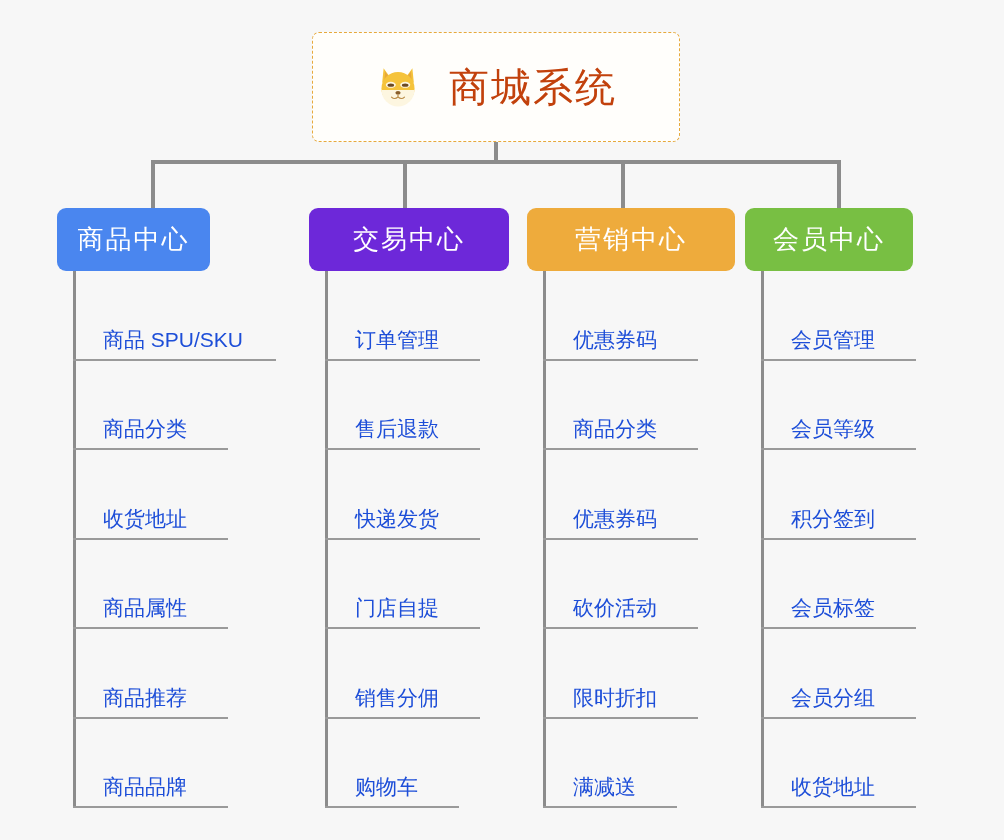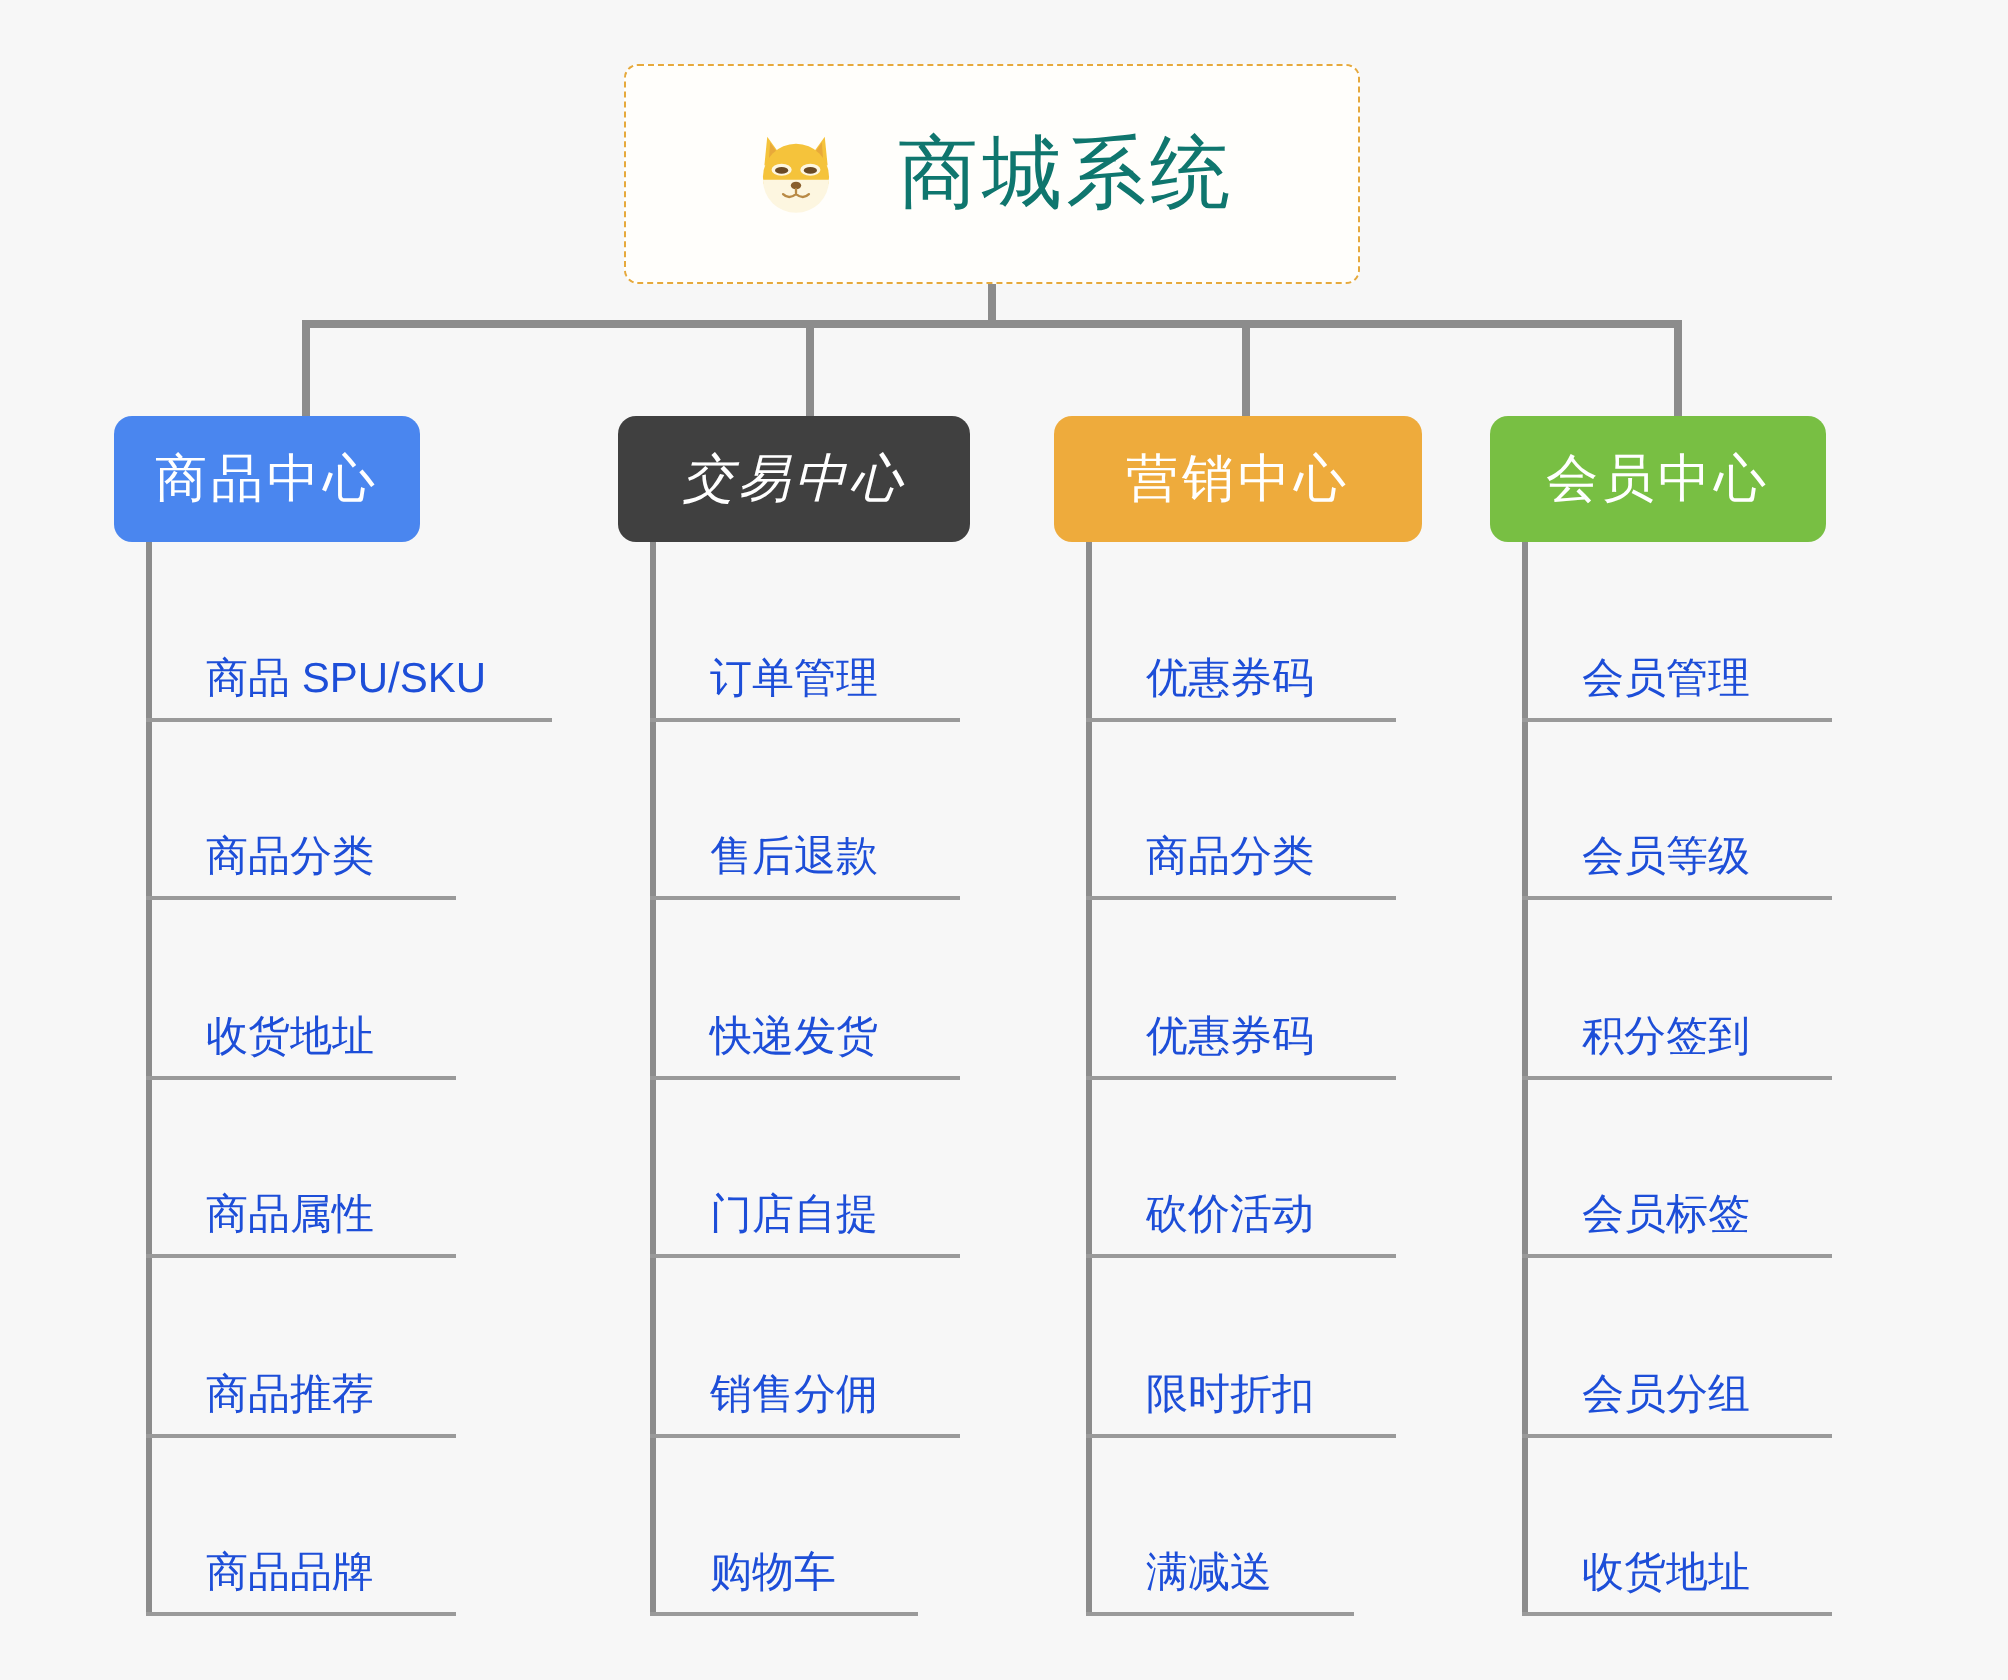--- a/index.html
+++ b/index.html
@@ -33,21 +33,21 @@
     gap: 14px;
   }
   #root-icon {
     width: 46px;
     height: 46px;
     flex: 0 0 auto;
     display: block;
   }
   #root-title {
     font-size: 40px;
-    color: #0f766e;
+    color: #c2410c;
     letter-spacing: 2px;
     line-height: 1;
     white-space: nowrap;
     margin-left: 14px;
   }
 
   
   .conn {
     position: absolute;
     background: #8c8c8c;
@@ -164,21 +164,21 @@
         <span class="leaf-underline" style="width:155px;"></span>
       </div>
       <div class="leaf">
         <span class="leaf-label">商品品牌</span>
         <span class="leaf-underline" style="width:155px;"></span>
       </div>
     </div>
   </div>
 
   <div class="column" style="left:309px;">
-    <div class="cat-box" style="width:176px; background:#404040;font-style:italic;">
+    <div class="cat-box" style="width:200px; background:#6d28d9;">
       <span>交易中心</span>
     </div>
     <div class="rail" style="height:537px;"></div>
     <div class="leaf-list">
       <div class="leaf">
         <span class="leaf-label">订单管理</span>
         <span class="leaf-underline" style="width:155px;"></span>
       </div>
       <div class="leaf">
         <span class="leaf-label">售后退款</span>
@@ -197,21 +197,21 @@
         <span class="leaf-underline" style="width:155px;"></span>
       </div>
       <div class="leaf">
         <span class="leaf-label">购物车</span>
         <span class="leaf-underline" style="width:134px;"></span>
       </div>
     </div>
   </div>
 
   <div class="column" style="left:527px;">
-    <div class="cat-box" style="width:184px; background:#eeab3c;">
+    <div class="cat-box" style="width:208px; background:#eeab3c;">
       <span>营销中心</span>
     </div>
     <div class="rail" style="height:537px;"></div>
     <div class="leaf-list">
       <div class="leaf">
         <span class="leaf-label">优惠券码</span>
         <span class="leaf-underline" style="width:155px;"></span>
       </div>
       <div class="leaf">
         <span class="leaf-label">商品分类</span>

